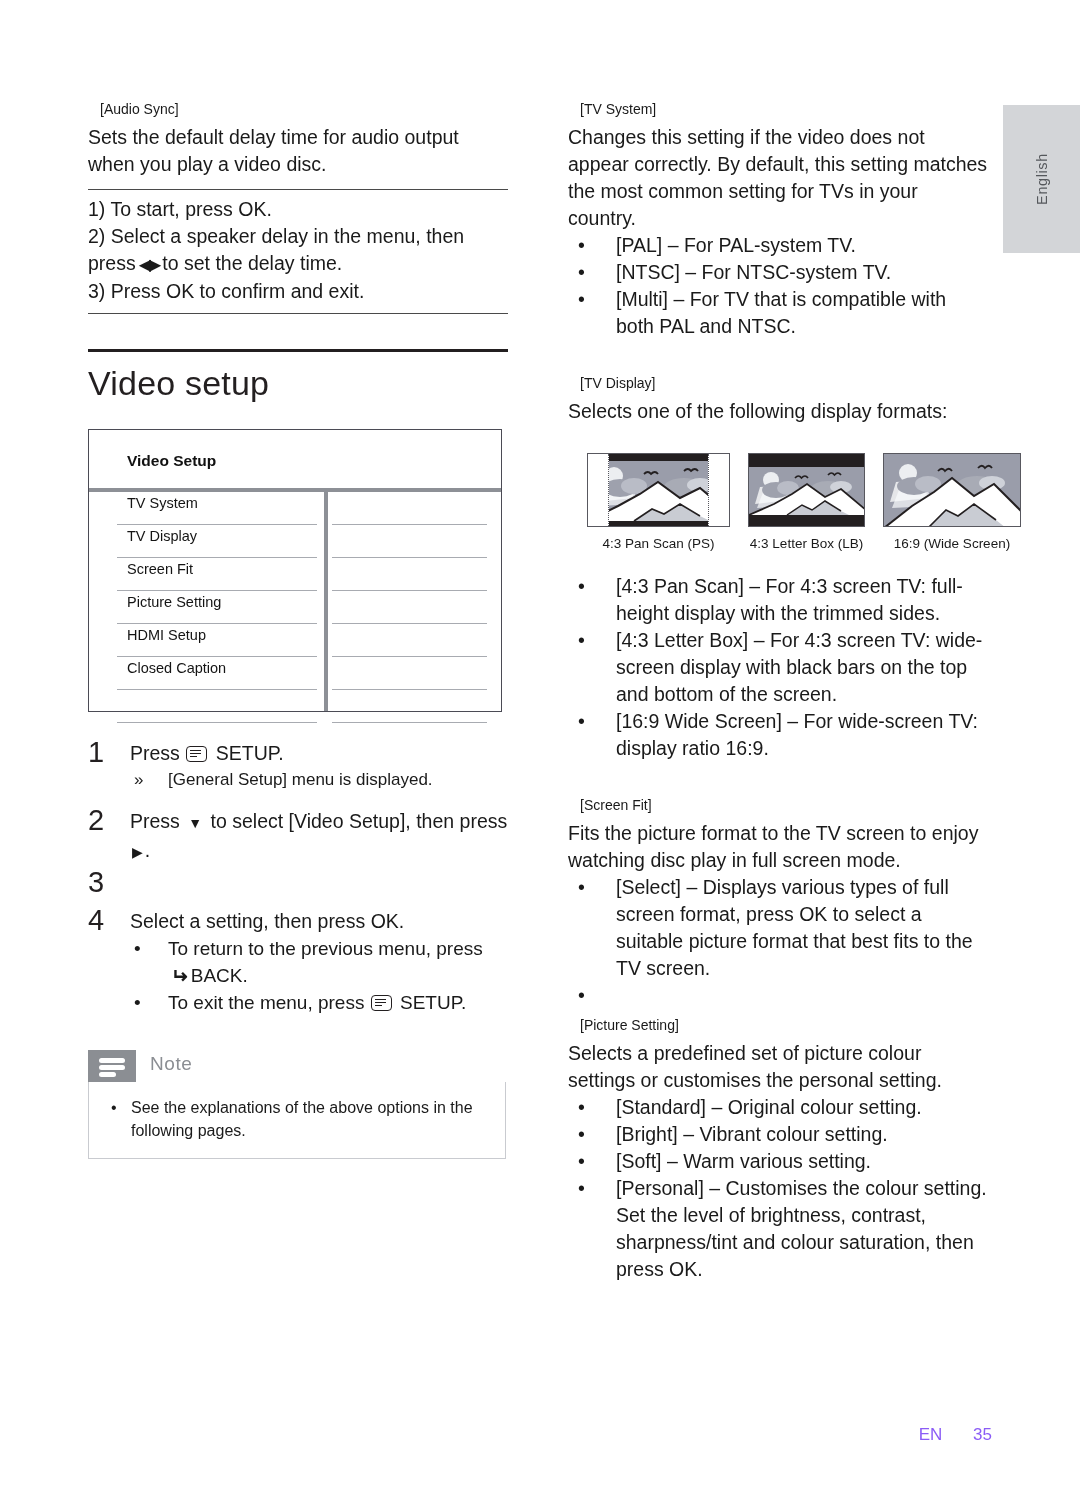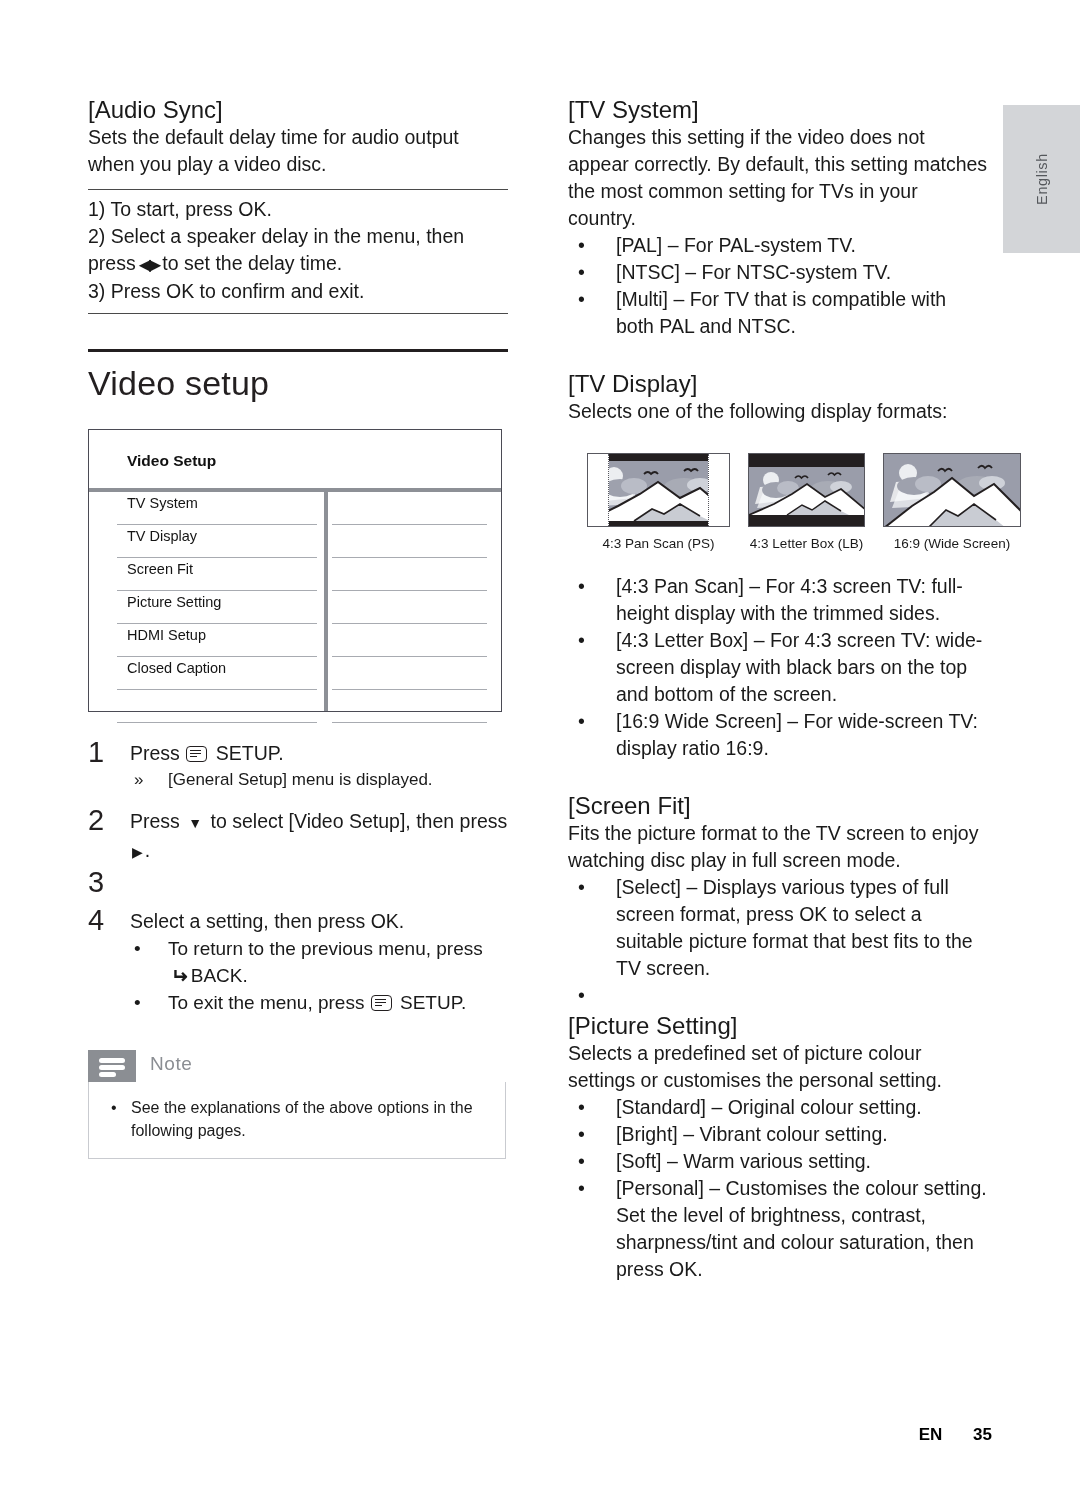--- a/index.html
+++ b/index.html
@@ -25,22 +25,22 @@
     white-space:nowrap;
     font-size:14.5px; letter-spacing:0.6px;
     color:#55585c;
   }
 
   
   .col-left  { position:absolute; left:88px;  top:96px; width:420px; }
   .col-right { position:absolute; left:568px; top:96px; width:420px; }
 
   .sec-head {
-    font-size:24px; line-height:27px;
-    margin:0 0 1px 0; color:#1a1a1a;
+    font-size:14px; line-height:27px;
+    margin:0 0 1px 12px; color:#1a1a1a;
   }
   p.body {
     font-size:19.5px; line-height:27px;
     margin:0; color:#1a1a1a;
   }
   .gap-s { height:12px; }
   .gap-m { height:22px; }
   .gap-l { height:30px; }
 
   hr.rule {
@@ -193,21 +193,21 @@
   .side-l { left:0; }
   .side-r { right:0; border-right:none; border-left:1.5px dotted #58585f; }
 
   .scene {
     position:absolute; left:0; right:0; top:0; bottom:0;
   }
 
   
   .footer {
     position:absolute; right:88px; bottom:64px;
-    font-size:17px; color:#000000;font-weight:bold;
+    font-size:17px; color:#8b5cf6;
   }
   .footer .pg { margin-left:26px; }
 
   
   .ico-setup {
     display:inline-block; width:19px; height:14px;
     border:1.8px solid #231f20; border-radius:4px;
     position:relative; vertical-align:-2px; margin:0 3px 0 1px;
   }
   .ico-setup i {

